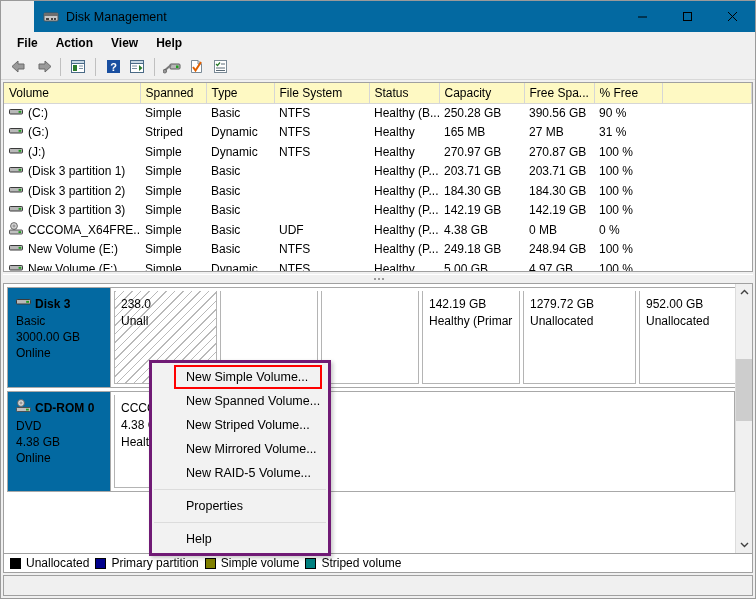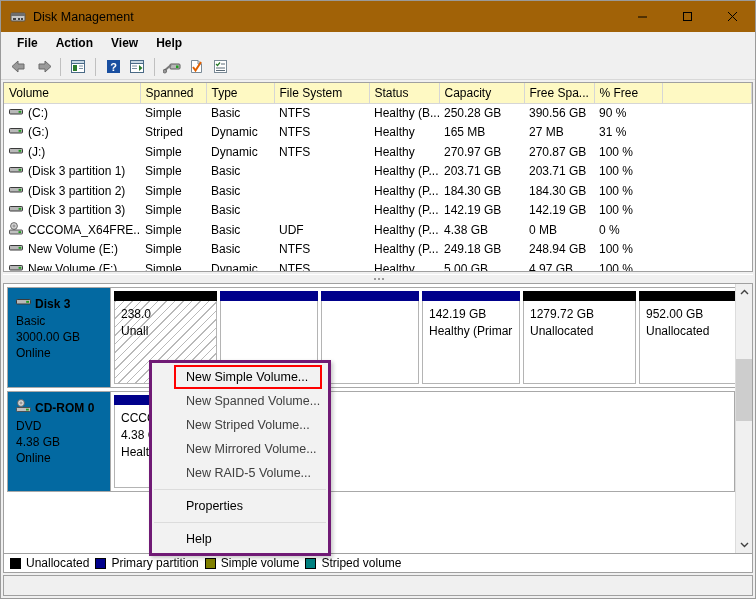--- a/index.html
+++ b/index.html
@@ -17,24 +17,25 @@
     width: 756px; height: 599px;
     background: #f0f0f0;
     border: 1px solid #9a9a9a;
     display: flex;
     flex-direction: column;
   }
 
   
   .titlebar {
     height: 31px;
-    background: #a16207;
+    background: #0369a1;
     display: flex;
     align-items: center;
     flex: 0 0 auto;
+    margin-left: 33px;
   }
   .title-icon {
     width: 16px; height: 16px;
     margin-left: 9px; margin-right: 7px;
     position: relative;
     flex: 0 0 auto;
   }
   .title-text {
     font-size: 12.5px;
     color: #000;
@@ -184,21 +185,21 @@
     flex: 1 1 auto;
     border: 1px solid #a8a8a8;
     border-left: none;
     background: #ffffff;
     display: flex;
     padding: 3px;
     gap: 3px;
   }
   .part {
     display: flex;
-    flex-direction: column;
+    flex-direction: row;
     position: relative;
     justify-content: center;
   }
   .part .bar { height: 10px; }
   .part .body {
     flex: 1 1 auto;
     border: 1px solid #b4b4b4;
     border-top: none;
     background: #ffffff;
     padding: 5px 6px;
@@ -274,21 +275,21 @@
     font-size: 12.5px;
     min-width: 182px;
   }
   .ctxitem {
     padding: 5px 6px 5px 34px;
     white-space: nowrap;
     cursor: default;
     color: #000;
     position: relative;
   }
-  .ctxitem.disabled { color: #404040; }
+  .ctxitem.disabled { color: #000000; }
   .ctxitem.highlight {
     outline: 2px solid #ff0000;
     outline-offset: -2px;
     margin: 0 6px 0 22px;
     padding-left: 12px;
   }
   .ctxsep {
     height: 1px;
     background: #dcdcdc;
     margin: 4px 2px;

